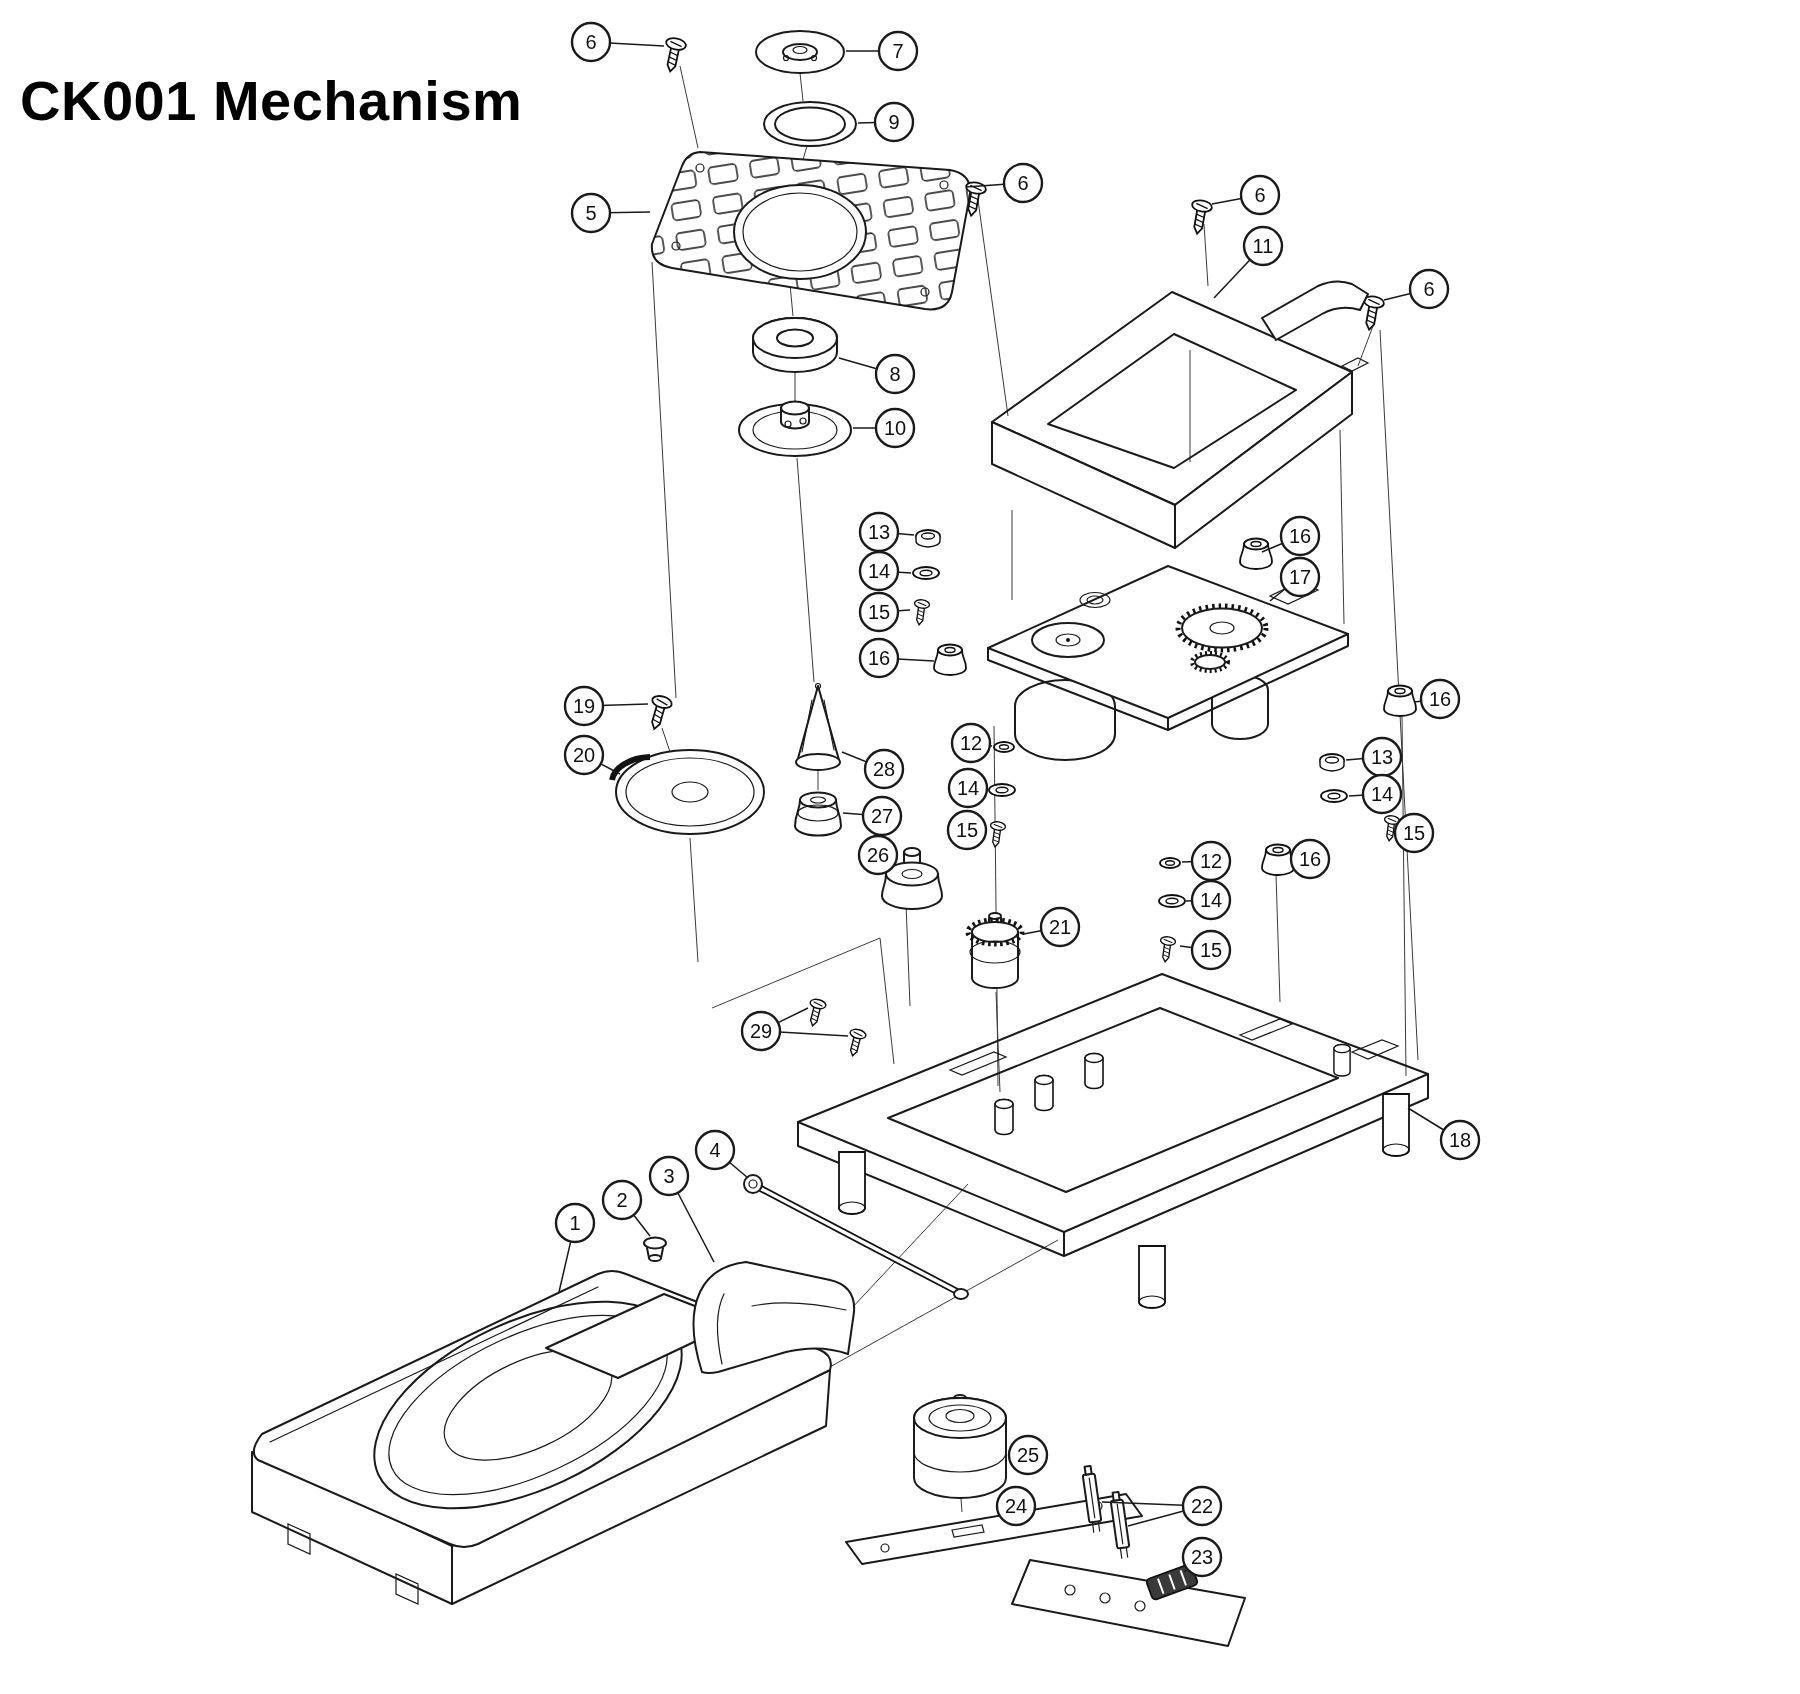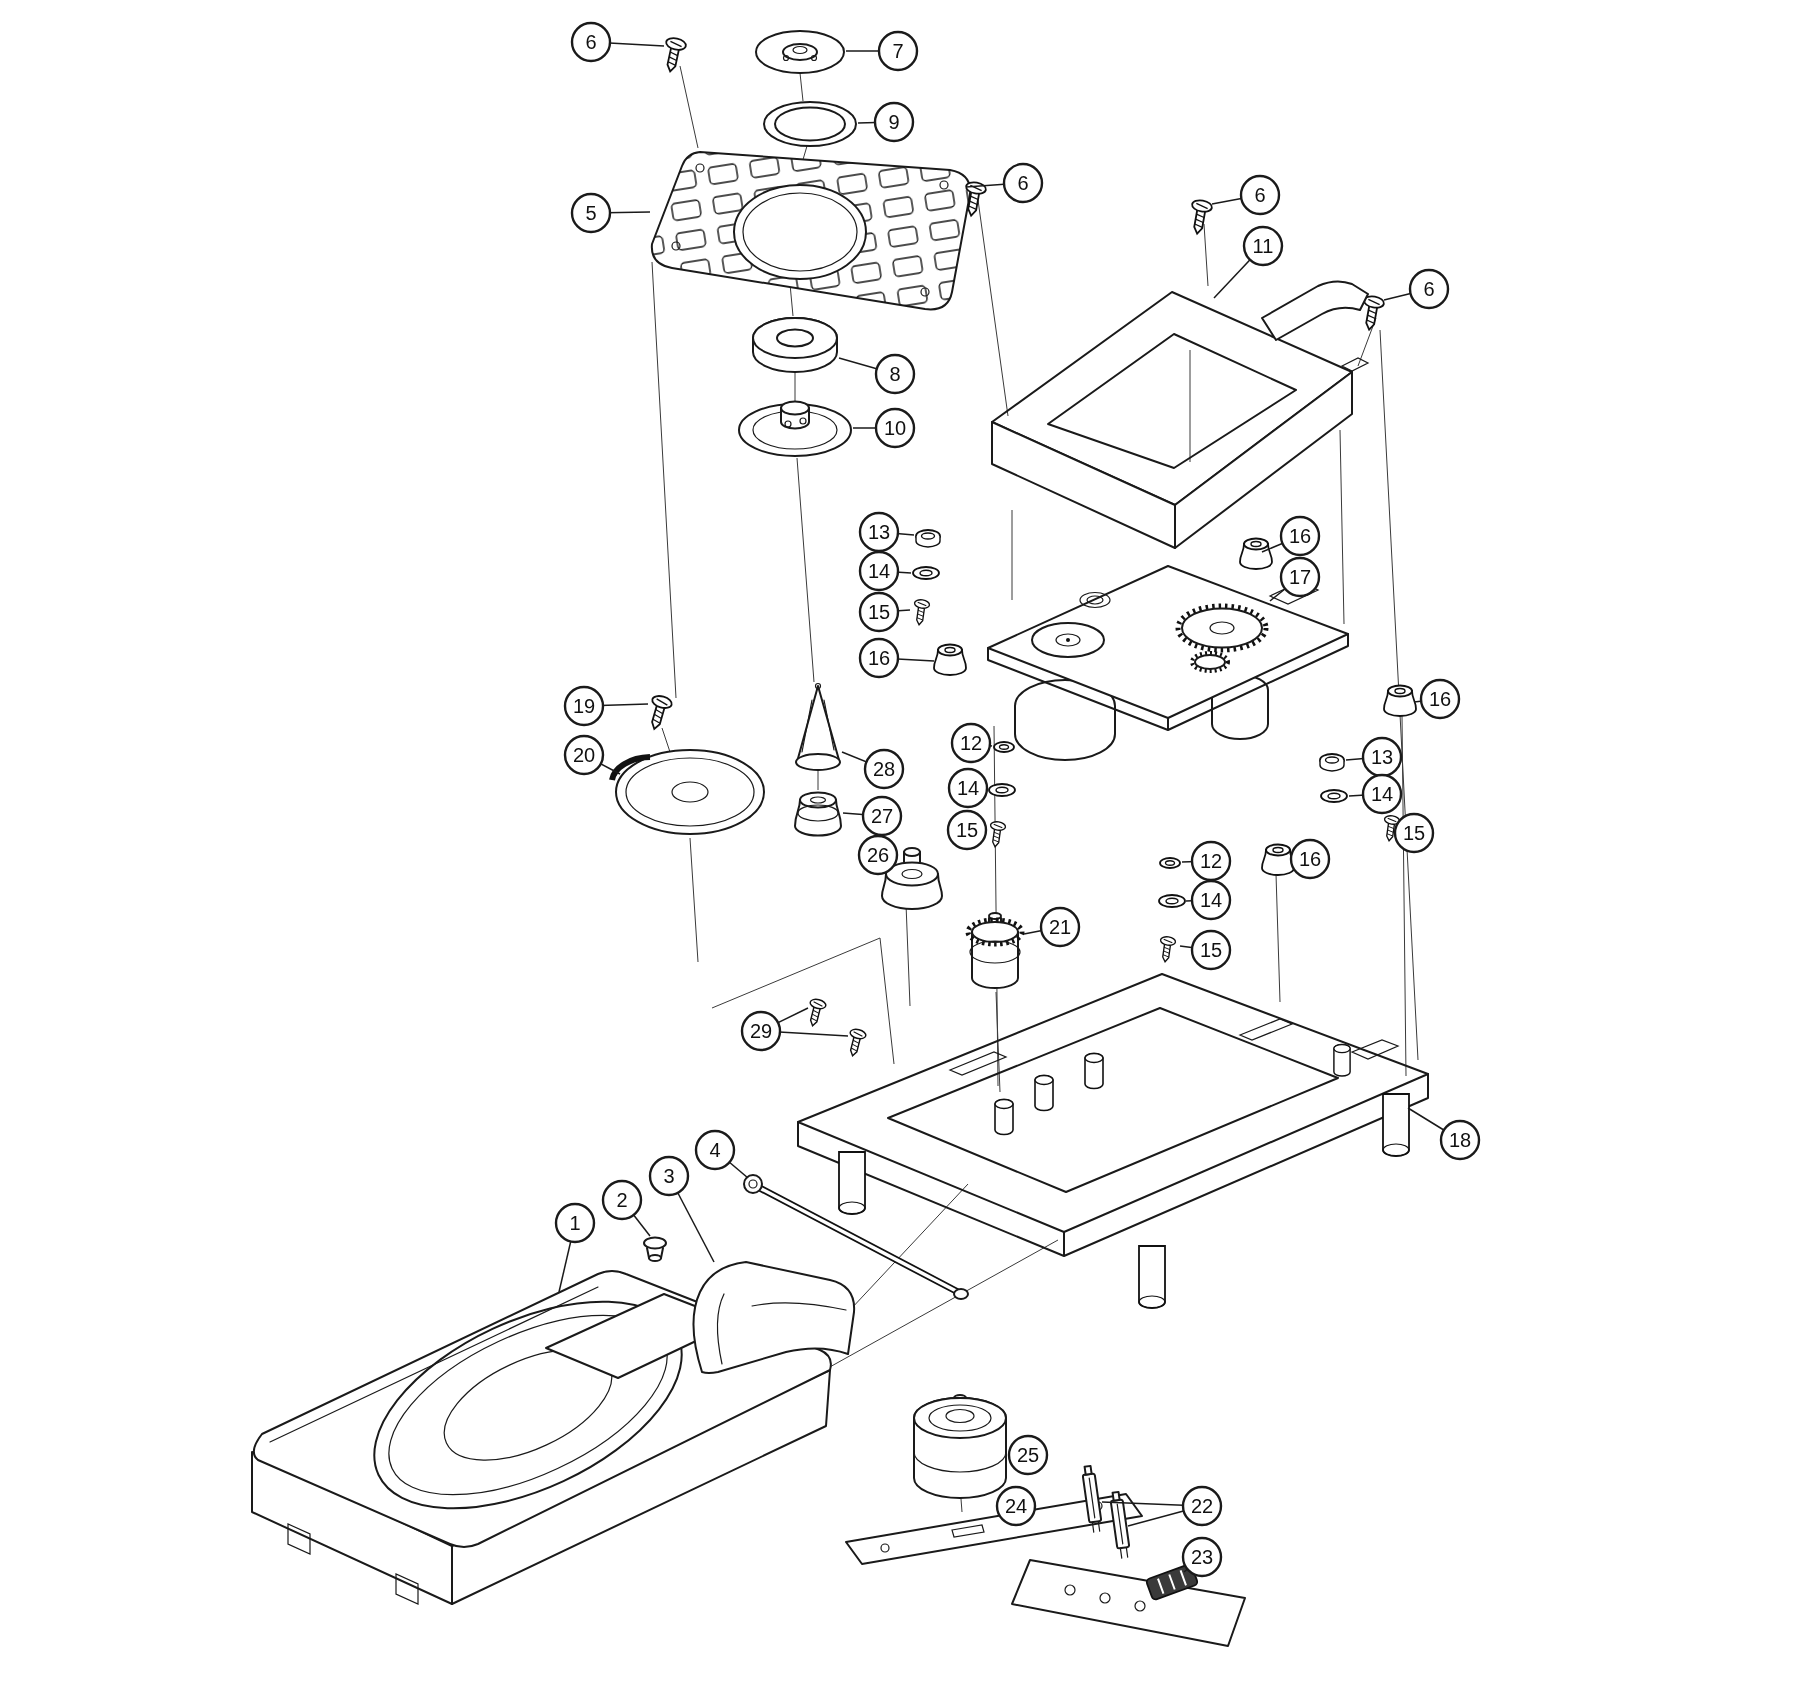--- a/index.html
+++ b/index.html
@@ -11,20 +11,21 @@
   .thin{stroke:#1a1a1a;stroke-width:1.2;fill:none;stroke-linecap:round;}
   .axis{stroke:#3a3a3a;stroke-width:1;fill:none;}
   .callout line{stroke:#1a1a1a;stroke-width:1.5;}
   .callout circle{fill:#ffffff;stroke:#1a1a1a;stroke-width:2.4;}
   .callout text{font-family:"Liberation Sans",sans-serif;font-size:20px;fill:#111;text-anchor:middle;}
 </style>
 </head>
 <body>
 
 <div class="canvas">
+  <div class="title">CK001 Mechanism</div>
 
   <svg class="fig" width="1800" height="1694" viewBox="0 0 1800 1694">
 
     <defs>
       <pattern id="grillePat" width="42" height="30" patternUnits="userSpaceOnUse" patternTransform="rotate(-9 795 232)">
         <rect x="5" y="5" width="28" height="17" rx="4" fill="none" stroke="#111" stroke-width="1.4"></rect>
       </pattern>
       <g id="screw-glyph">
         <path d="M -4 3 L -4 22 L 0 28 L 4 22 L 4 3 Z" fill="#fff" stroke="#111" stroke-width="1.8"></path>
         <line x1="-4" y1="9" x2="4" y2="11" stroke="#111" stroke-width="1.2"></line>

